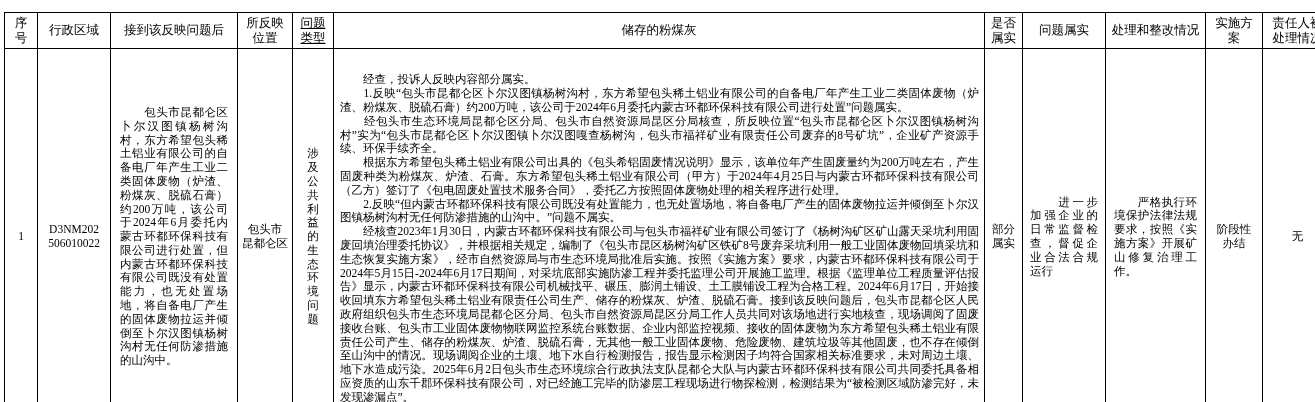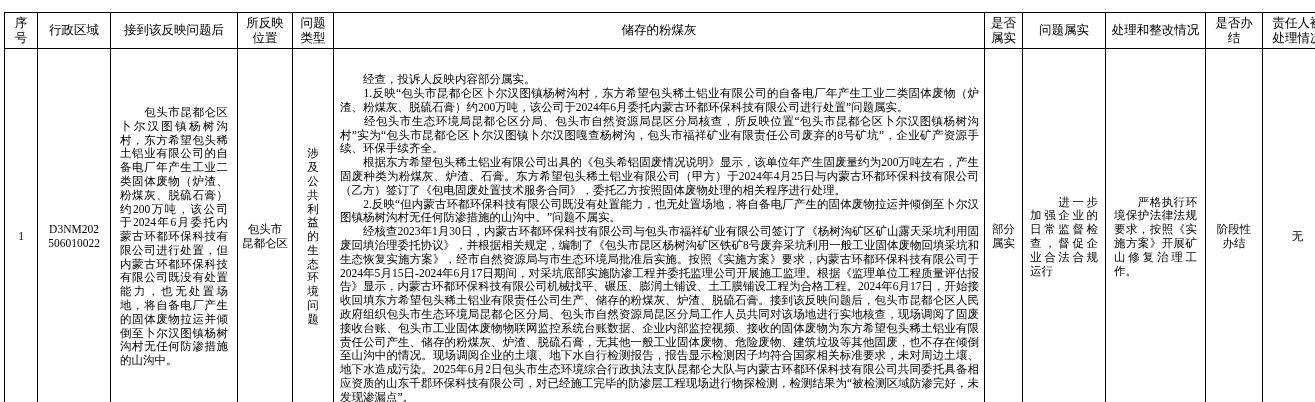--- a/index.html
+++ b/index.html
@@ -14,21 +14,21 @@
   .grid thead th{
     height:33px;font-size:12.5px;font-weight:normal;
     text-align:center;vertical-align:middle;line-height:1.2;padding:1px 4px;
   }
   .grid tbody td{
     height:372px;vertical-align:middle;font-size:11.5px;line-height:13.8px;
   }
   th.h-istrue{padding:1px 7px;}
   th.h-closed{padding:1px 2px;}
   th.h-resp{padding:1px 8px;}
-  th.h-type{padding:1px 8px;}
+  th.h-type{padding:1px 8px;text-decoration:underline;}
   .c-seq{text-align:center;padding:0 2px;}
   .c-no{text-align:center;word-break:break-all;padding:0 9px;font-size:11.5px;}
   .c-basic{text-align:justify;padding:0 9px;}
   .c-region{text-align:center;white-space:pre-line;padding:0 2px;}
   .c-type{text-align:center;padding:0 9px;}
   .c-invest{
     vertical-align:top;text-align:justify;white-space:pre-line;
     padding:4px 5px 0 6px;font-size:11.3px;line-height:13.8px;
   }
   .c-istrue{text-align:center;padding:0 7px;}
@@ -59,21 +59,21 @@
       <tr>
         <th>序号</th>
         <th>行政区域</th>
         <th>接到该反映问题后</th>
         <th>所反映位置</th>
         <th class="h-type">问题类型</th>
         <th>储存的粉煤灰</th>
         <th class="h-istrue">是否属实</th>
         <th>问题属实</th>
         <th>处理和整改情况</th>
-        <th class="h-closed">是否办结</th>
+        <th class="h-closed">实施方案</th>
         <th class="h-resp">责任人被处理情况</th>
       </tr>
     </thead>
     <tbody>
       <tr>
         <td class="c-seq">1</td>
         <td class="c-no">D3NM202506010022</td>
         <td class="c-basic">　　包头市昆都仑区卜尔汉图镇杨树沟村，东方希望包头稀土铝业有限公司的自备电厂年产生工业二类固体废物（炉渣、粉煤灰、脱硫石膏）约200万吨，该公司于2024年6月委托内蒙古环都环保科技有限公司进行处置，但内蒙古环都环保科技有限公司既没有处置能力，也无处置场地，将自备电厂产生的固体废物拉运并倾倒至卜尔汉图镇杨树沟村无任何防渗措施的山沟中。</td>
         <td class="c-region">包头市
 昆都仑区</td>

